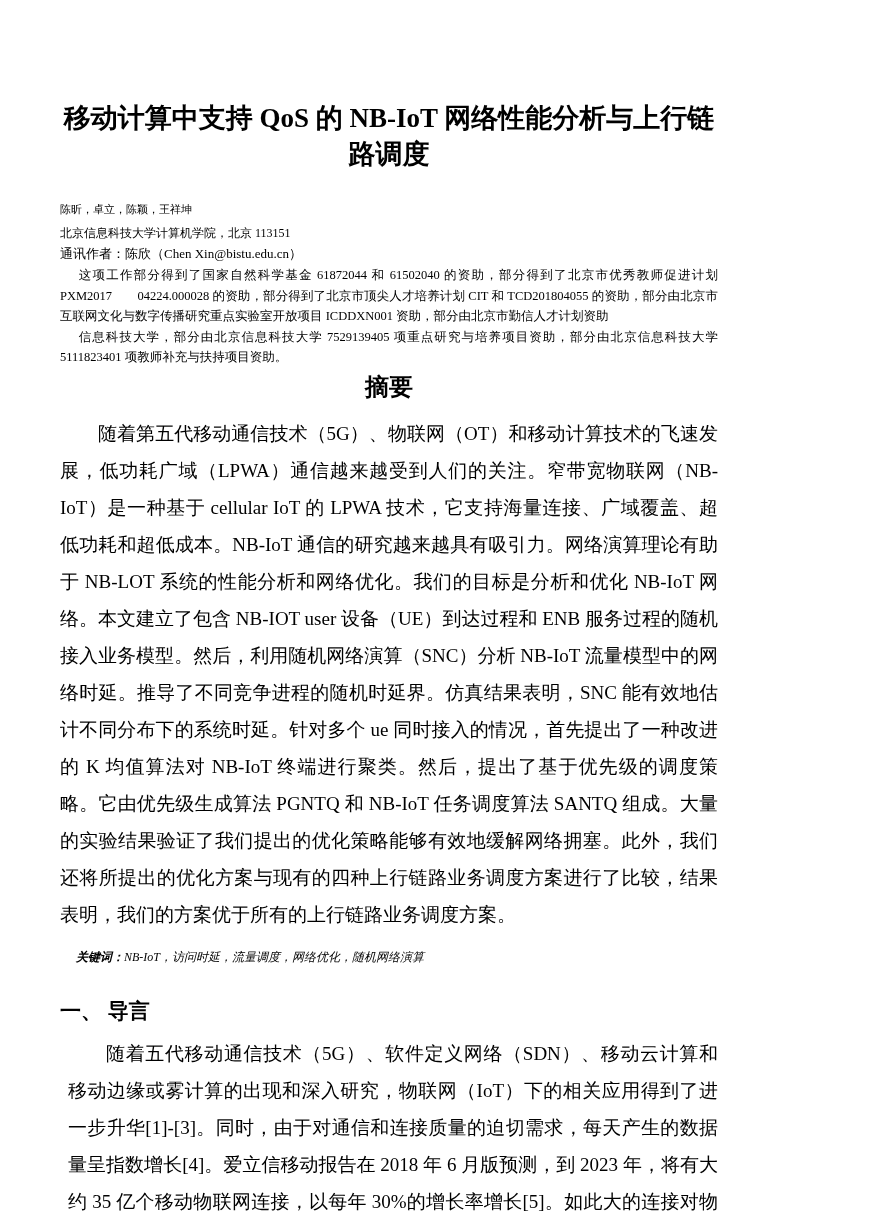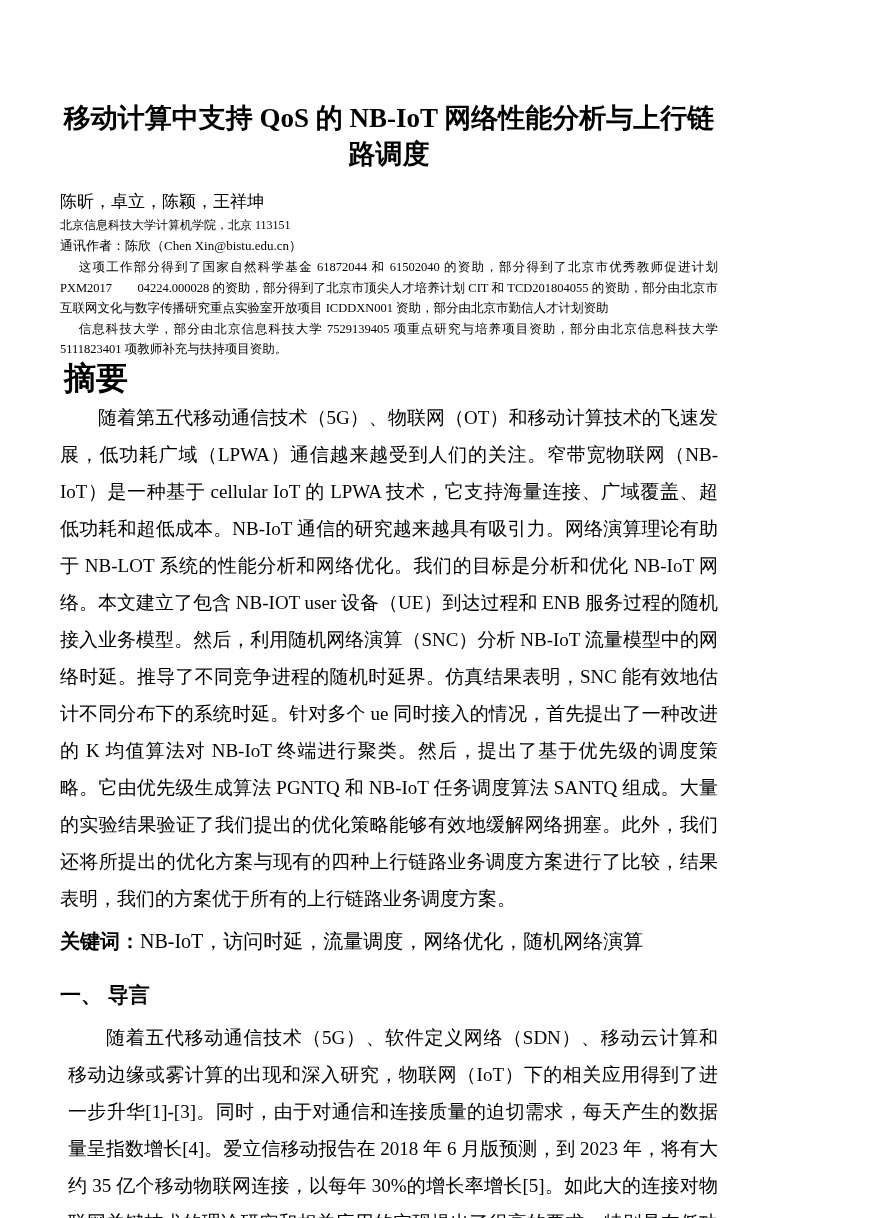--- a/index.html
+++ b/index.html
@@ -24,22 +24,22 @@
   }
   .title {
     margin: 0;
     text-align: center;
     font-size: 27px;
     line-height: 36px;
     font-weight: bold;
     font-family: "Liberation Serif", "DejaVu Serif", serif;
   }
   .authors {
-    margin-top: 19px;
-    font-size: 17px;
+    margin-top: 27px;
+    font-size: 11px;
     line-height: 21px;
   }
   .affiliation {
     margin-top: 6px;
     font-size: 12px;
     line-height: 15px;
   }
   .corresponding {
     margin-top: 4px;
     font-size: 13px;
@@ -50,42 +50,44 @@
     margin-top: 3px;
     font-size: 12.5px;
     line-height: 20.5px;
     text-align: justify;
     text-indent: 1.5em;
   }
   .funding + .funding {
     margin-top: 0;
   }
   .abstract-heading {
-    margin: 4px;
+    margin: 12px;
     margin-top: 2px;
-    font-size: 32px;
+    text-align: center;
+    font-size: 24px;
     line-height: 33px;
     font-weight: bold;
     font-family: "Liberation Sans", "DejaVu Sans", sans-serif;
   }
   .body-para {
     margin: 0;
     font-size: 19px;
     line-height: 37px;
     text-align: justify;
     text-indent: 2em;
   }
   .abstract-body {
     margin-top: 3px;
   }
   .keywords {
-    margin: 0;
+    margin: 16px;
     margin-top: 12px;
-    font-size: 20px;
+    font-size: 12px;
     line-height: 24px;
+    font-style: italic;
   }
   .kw-label {
     font-weight: bold;
     font-family: "Liberation Sans", "DejaVu Sans", sans-serif;
   }
   .section-heading {
     margin: 0;
     margin-top: 27px;
     font-size: 21px;
     line-height: 30px;

